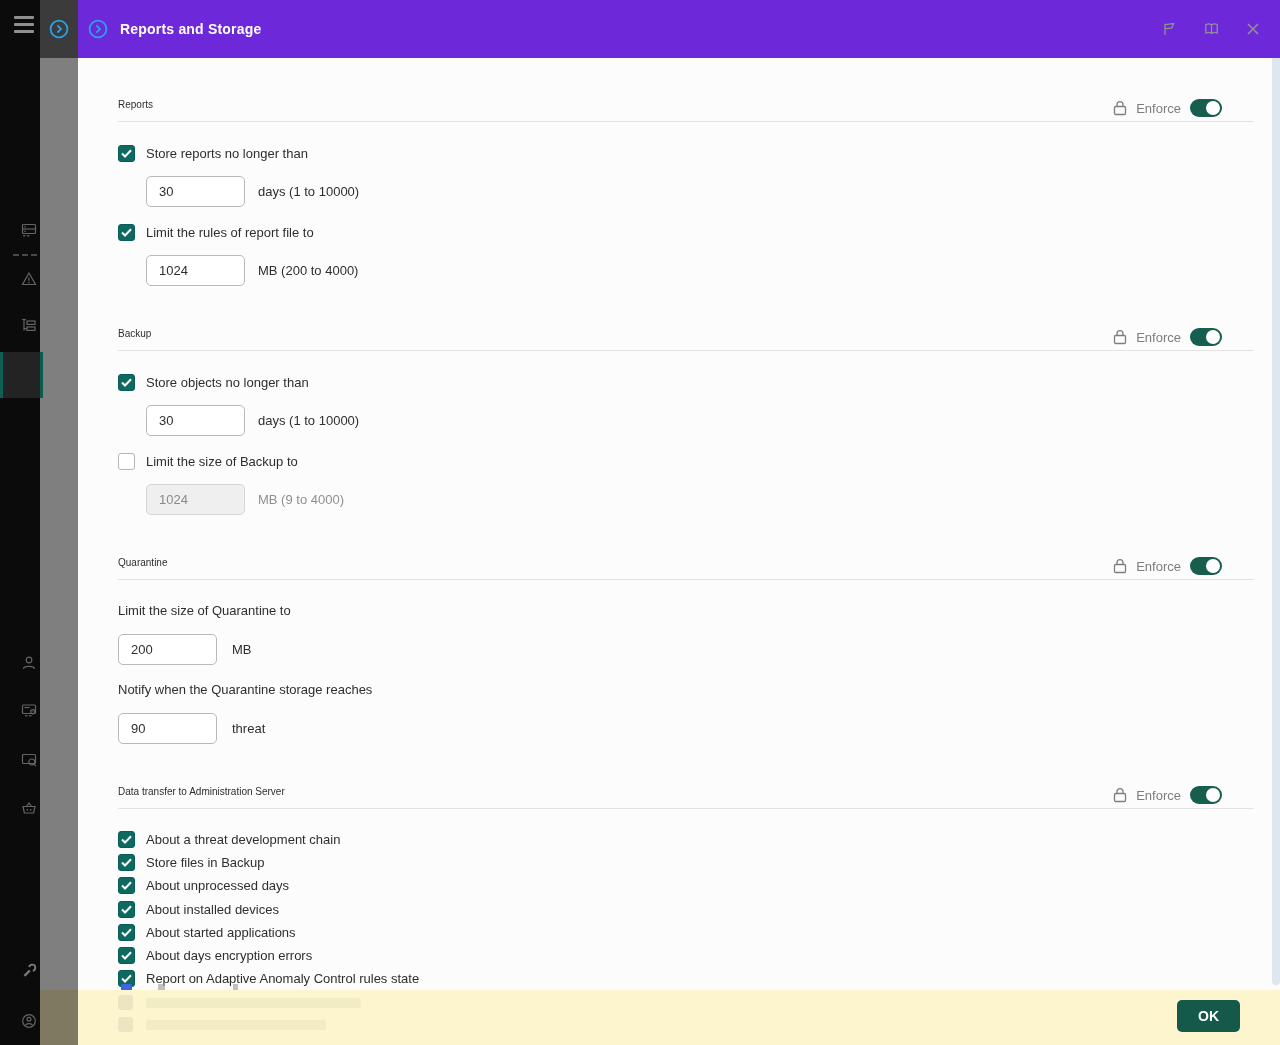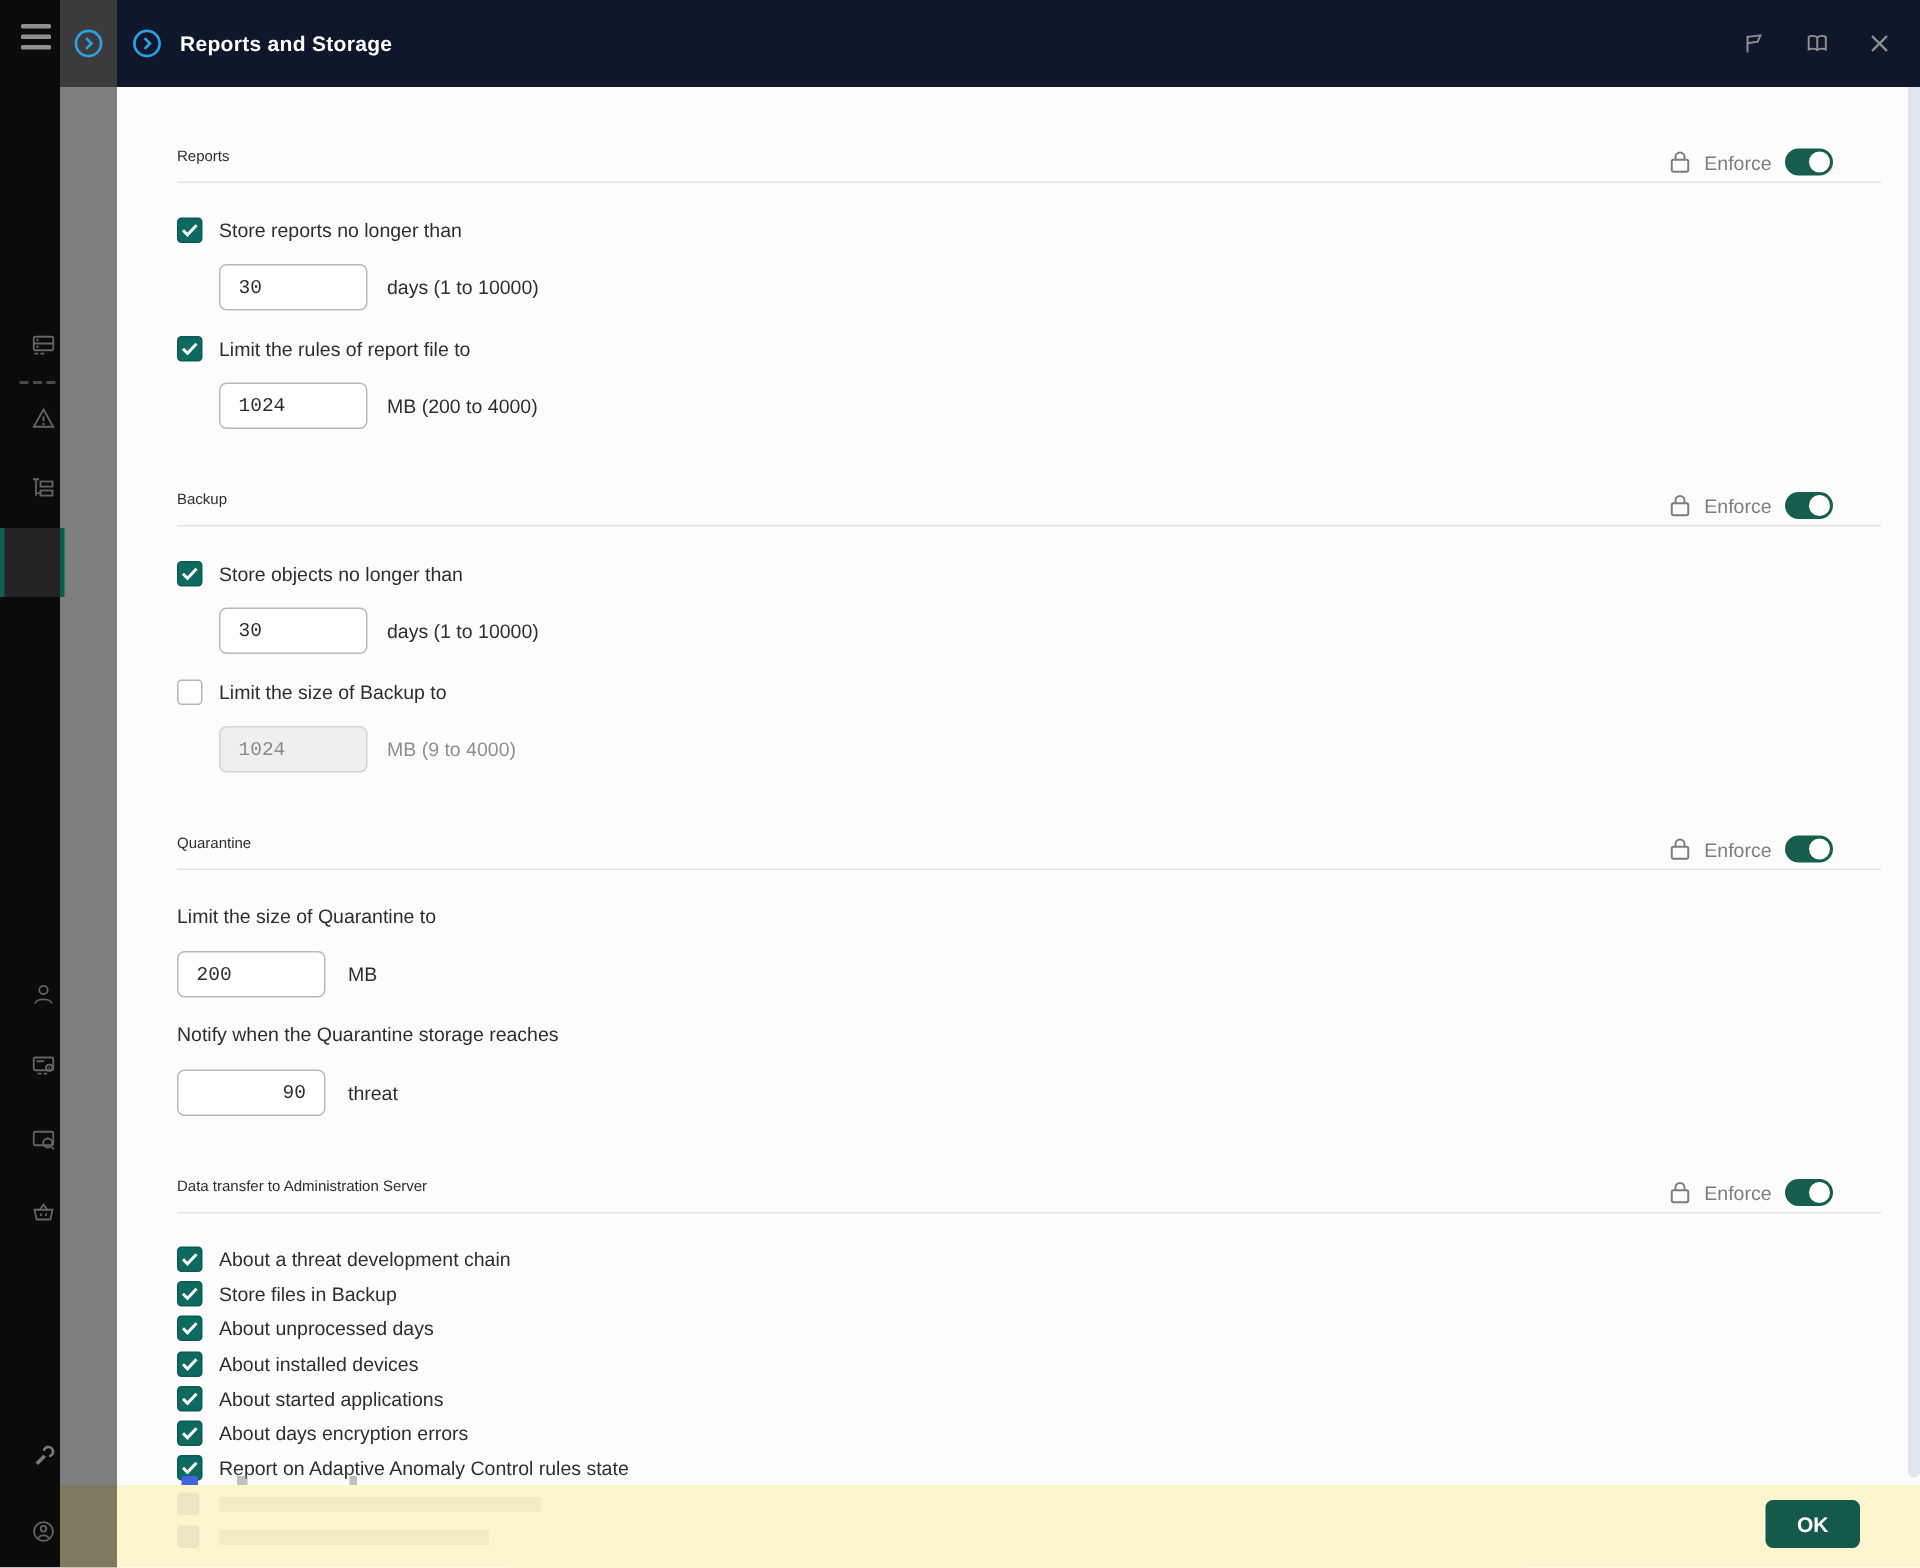--- a/index.html
+++ b/index.html
@@ -17,41 +17,41 @@
   .side-dash{left:13px;width:24px;border-top:2px dashed #4a4a4a}
   .side-selected{left:0;top:352px;width:40px;height:46px;background:#232323;border-left:3px solid #0c6052}
 
   
   .dimcol{left:40px;top:0;width:38px;height:1045px;background:#7f7f7f}
   .dimcol-head{left:0;top:0;width:38px;height:58px;background:#3b3b3b;display:flex;align-items:center;justify-content:center}
   .dimcol-teal{left:0;top:352px;width:3px;height:46px;background:#0c5c4e}
   .dimcol-foot{left:0;top:990px;width:38px;height:55px;background:#7f7962}
 
   
-  .panel-header{left:78px;top:0;width:1202px;height:58px;background:#0f172a;display:flex;align-items:center}
+  .panel-header{left:78px;top:0;width:1202px;height:58px;background:#6d28d9;display:flex;align-items:center}
   .panel-title{color:#ffffff;font-size:14px;font-weight:700;letter-spacing:.2px;margin-left:12px}
   .hdr-node{margin-left:10px;display:flex;align-items:center}
   .hdr-right{position:absolute;right:18px;top:0;height:58px;display:flex;align-items:center;gap:24px}
   .hdr-btn{width:18px;height:18px;display:flex;align-items:center;justify-content:center;color:#919191;cursor:pointer}
 
   .scrollbar{left:1272px;top:58px;width:8px;height:927px;background:#dfe6ee;border-radius:0 0 4px 4px}
 
   
   .section-title{font-size:10px;color:#2e2e2e}
   .divider{left:118px;width:1136px;height:1px;background:#e3e3e3}
   .row-label{font-size:13px;color:#2e2e2e;white-space:nowrap}
   .unit{font-size:13px;color:#2e2e2e;white-space:nowrap}
   .unit.muted{color:#8f8f8f}
 
   .check{width:15px;height:15px;border-radius:3px;display:flex;align-items:center;justify-content:center;cursor:pointer}
   .check.on{background:#0d6a5e;border:1px solid #0b5a5a}
   .check.off{background:#ffffff;border:1px solid #b5b5b5}
 
   .tb{position:absolute;width:99px;height:31px;border:1px solid #b9b9b9;border-radius:5px;background:#fff;
-      font-family:Liberation Mono, monospace;font-size:13px;color:#2e2e2e;padding:0 12px;box-sizing:border-box;outline:none}
+      font-family:Liberation Sans, sans-serif;font-size:13px;color:#2e2e2e;padding:0 12px;box-sizing:border-box;outline:none}
   .tb.disabled{background:#efefef;border-color:#d4d4d4;color:#8a8a8a}
 
   .enforce{position:absolute;right:58px;display:flex;align-items:center;gap:9px;height:20px}
   .enforce-label{font-size:13px;color:#7d7d7d}
   .toggle{width:32px;height:18px;border-radius:9px;background:#175e4f;position:relative;cursor:pointer}
   .toggle .knob{position:absolute;top:2px;right:2px;width:14px;height:14px;border-radius:50%;background:#fff}
 
   
   .cutoff-row{left:118px;top:984px;width:300px;height:6px;overflow:hidden}
   .cutoff-check{position:absolute;left:3px;top:0;width:11px;height:10px;background:#3f66e0;border-radius:2px 2px 0 0}
@@ -283,21 +283,21 @@
       <div class="knob" style="right: 2px;"></div>
     </div>
 </div>
 <div class="abs divider" style="top:579px"></div>
 
 <div class="abs row-label" style="left:118px;top:603px">Limit the size of Quarantine to</div>
 <input class="tb" style="left: 118px; top: 634px;" value="200">
 <div class="abs unit" style="left:232px;top:642px">MB</div>
 
 <div class="abs row-label" style="left:118px;top:682px">Notify when the Quarantine storage reaches</div>
-<input class="tb" style="left: 118px; top: 713px; text-align: right;" value="90">
+<input class="tb" style="left: 118px; top: 713px;" value="90">
 <div class="abs unit" style="left:232px;top:721px">threat</div>
 
 <div class="abs section-title" style="left:118px;top:786px">Data transfer to Administration Server</div>
 <div class="enforce" style="top:785px">
   <span>
     <svg width="14" height="16" viewBox="0 0 14 16" fill="none" stroke="#7d7d7d" stroke-width="1.3">
       <rect x="1.5" y="6.5" width="11" height="8" rx="1.2"></rect>
         <path d="M4 6.5 V4.6 a3 3 0 0 1 6 0 V6.5"></path>
     </svg>
   </span>

